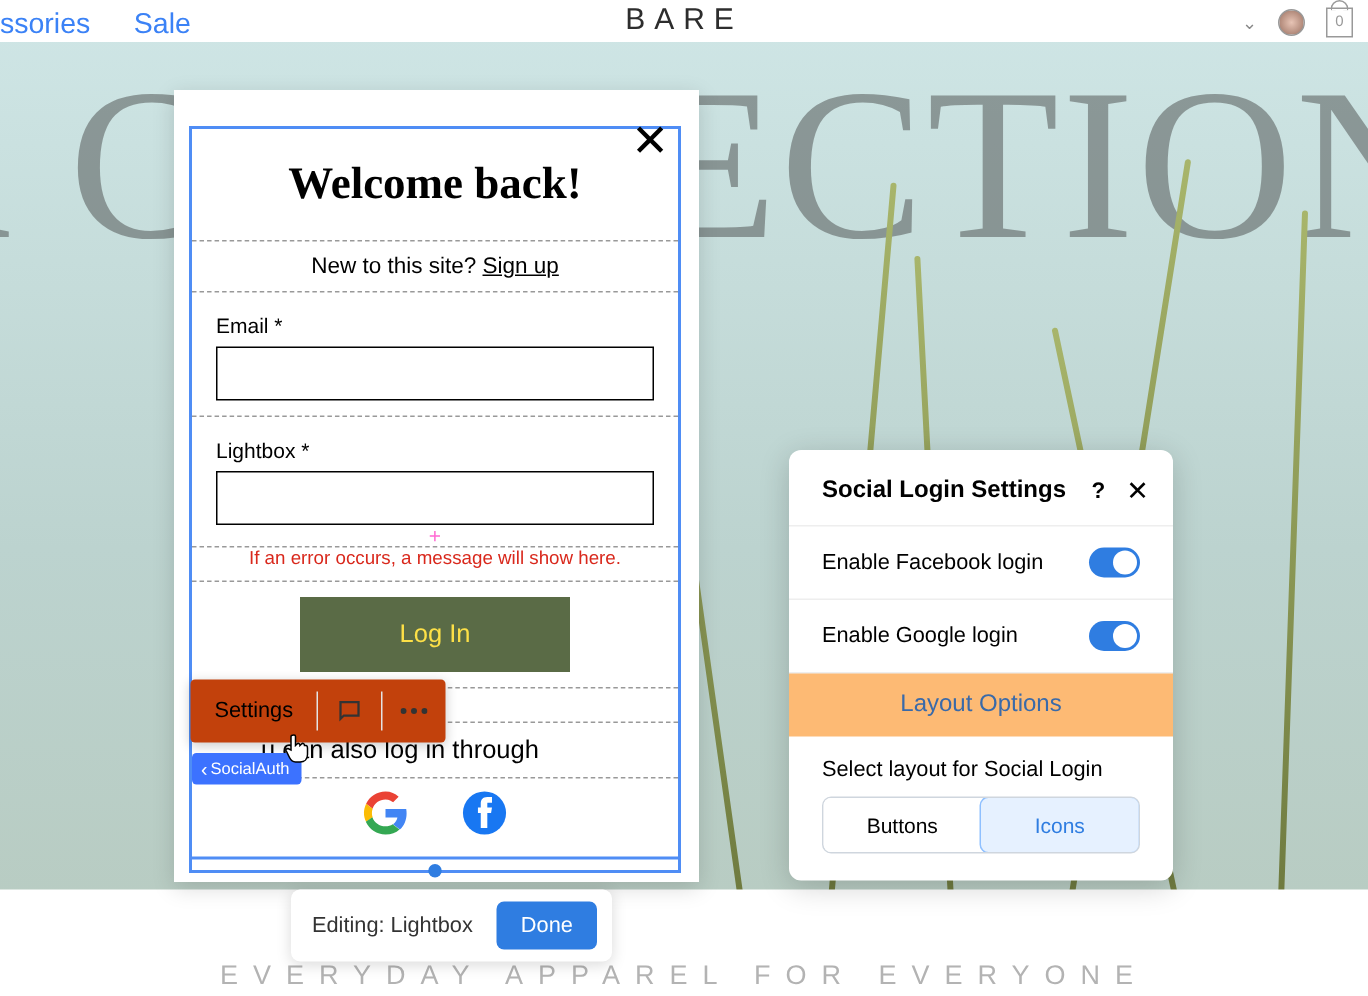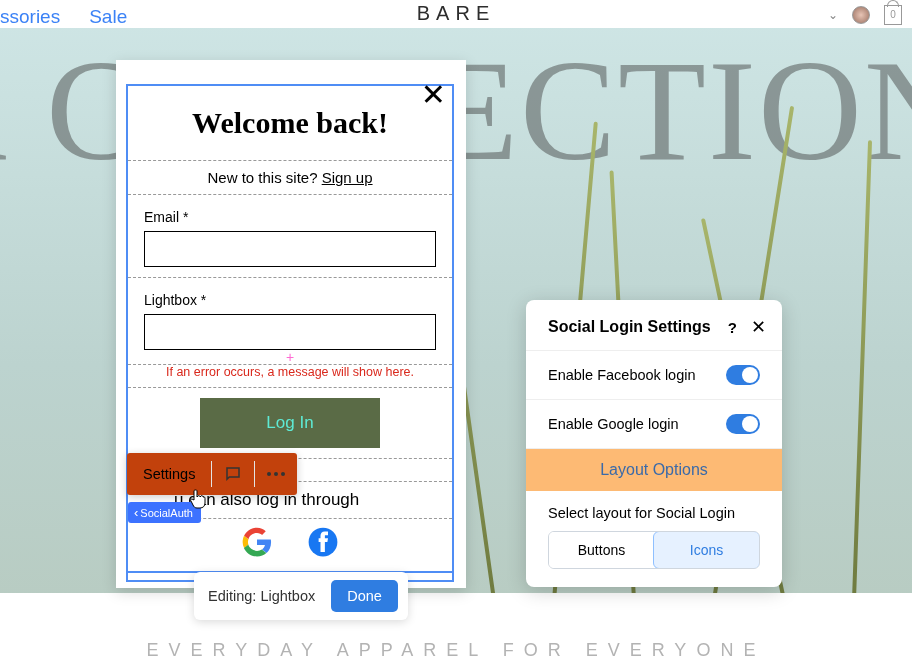--- a/index.html
+++ b/index.html
@@ -92,21 +92,21 @@
   .field-label { font-size:14px; padding:14px 16px 6px 16px;}
   .text-input {
     margin:0 16px; width:calc(100% - 32px); height:36px;
     border:1.5px solid #000; background:#fff;
   }
   .plus-mark { text-align:center; color:#ff6bd3; font-size:14px; height:14px; line-height:14px;}
   .forgot { text-align:center; font-size:18px; text-decoration:underline; padding:6px 0 4px;}
   .error-note { color:#d9281c; font-size:12.5px; text-align:center; padding-bottom:8px;}
   .login-btn {
     display:block; margin:0 auto; width:180px; height:50px;
-    background:#5a6b46; color:#5eead4; border:none; font-size:17px;
+    background:#5a6b46; color:#fde047; border:none; font-size:17px;
   }
   .alt-login-row { border-top:1px dashed #999; border-bottom:1px dashed #999; margin-top:22px; padding:8px 0 8px 46px; font-size:17px;}
   .social-row {
     margin:0 0 0 0; padding:8px 0 14px; display:flex; justify-content:center; gap:36px;
     border:2px solid #4f8df5; border-top:none; margin-left:-2px; margin-right:-2px;
   }
   .google-icon, .fb-icon { width:30px; height:30px;}
   .resize-dot {
     position:absolute; width:9px; height:9px; background:#2f7de1; border-radius:50%;
     left:50%; transform:translateX(-50%); bottom:-5px;
@@ -148,21 +148,21 @@
   .toggle { width:34px; height:20px; background:#2f7de1; border-radius:20px; position:relative;}
   .toggle:after { content:""; position:absolute; right:2px; top:2px; width:16px; height:16px; background:#fff; border-radius:50%;}
   .sp-section-h { background:#fdba74; color:#3a6aa9; text-align:center; padding:12px 0; font-size:16px; border-top:1px solid #eee;}
   .sp-sub { padding:14px 22px 10px; font-size:14.5px;}
   .seg { display:flex; gap:0; margin:0 22px 18px; border:1px solid #cfd6de; border-radius:6px; overflow:hidden;}
   .seg button { flex:1; padding:10px 0; font-size:14px; background:#fff; border:none; cursor:pointer;}
   .seg button.active { background:#e6f1ff; color:#2f7de1; border:1px solid #8fc0ff; margin:-1px; border-radius:6px;}
 
   
   .edit-pill {
-    position:absolute; left:194px; top:572px;
+    position:absolute; left:194px; top:593px;
     background:#fff; border-radius:6px; box-shadow:0 2px 10px rgba(0,0,0,0.15);
     display:flex; align-items:center; gap:16px; padding:8px 10px 8px 14px;
     z-index:14;
   }
   .edit-pill .lbl { font-size:14.5px; color:#333;}
   .done-btn { background:#2f7de1; color:#fff; border:none; border-radius:5px; font-size:14.5px; padding:8px 16px; cursor:pointer;}
 
   svg { display:block; }
 </style>
 </head>

